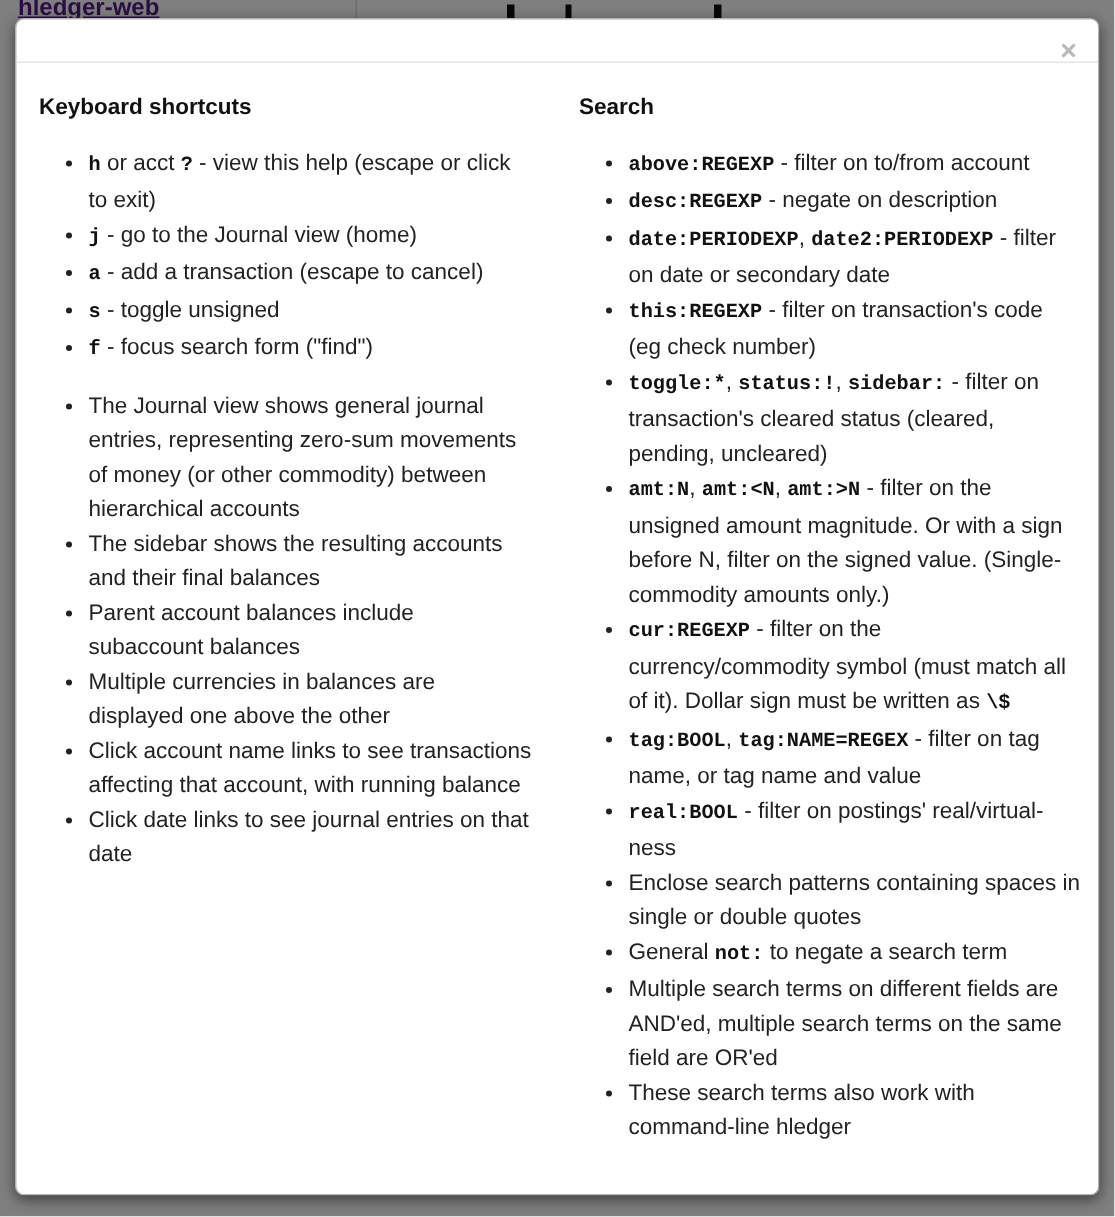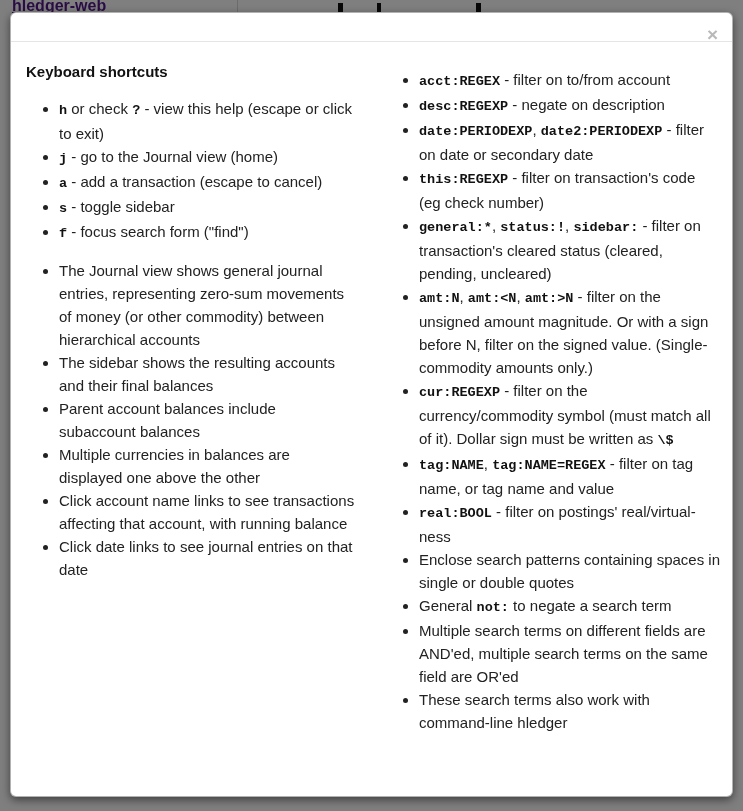--- a/index.html
+++ b/index.html
@@ -66,45 +66,46 @@
 <div class="overlay"></div>
 
 <div class="modal">
   <div class="modal-header">
     <button class="close">×</button>
   </div>
   <div class="modal-body">
     <div class="col col-left">
         <p class="section-heading">Keyboard shortcuts</p>
         <ul class="help-list">
-          <li><code>h</code><span> or check </span><code>?</code><span> - view this help (escape or click to exit)</span></li>
+          <li><code>h</code><span> or acct </span><code>?</code><span> - view this help (escape or click to exit)</span></li>
           <li><code>j</code><span> - go to the Journal view (home)</span></li>
           <li><code>a</code><span> - add a transaction (escape to cancel)</span></li>
-          <li><code>s</code><span> - toggle sidebar</span></li>
+          <li><code>s</code><span> - toggle unsigned</span></li>
           <li><code>f</code><span> - focus search form ("find")</span></li>
         </ul>
         <ul class="help-list">
           <li><span>The Journal view shows general journal entries, representing zero-sum movements of money (or other commodity) between hierarchical accounts</span></li>
           <li><span>The sidebar shows the resulting accounts and their final balances</span></li>
           <li><span>Parent account balances include subaccount balances</span></li>
           <li><span>Multiple currencies in balances are displayed one above the other</span></li>
           <li><span>Click account name links to see transactions affecting that account, with running balance</span></li>
           <li><span>Click date links to see journal entries on that date</span></li>
         </ul>
       </div>
     <div class="col col-right">
+        <p class="section-heading">Search</p>
         <ul class="help-list">
-          <li><code>acct:REGEX</code><span> - filter on to/from account</span></li>
+          <li><code>above:REGEXP</code><span> - filter on to/from account</span></li>
           <li><code>desc:REGEXP</code><span> - negate on description</span></li>
           <li><code>date:PERIODEXP</code><span>, </span><code>date2:PERIODEXP</code><span> - filter on date or secondary date</span></li>
           <li><code>this:REGEXP</code><span> - filter on transaction's code (eg check number)</span></li>
-          <li><code>general:*</code><span>, </span><code>status:!</code><span>, </span><code>sidebar:</code><span> - filter on transaction's cleared status (cleared, pending, uncleared)</span></li>
+          <li><code>toggle:*</code><span>, </span><code>status:!</code><span>, </span><code>sidebar:</code><span> - filter on transaction's cleared status (cleared, pending, uncleared)</span></li>
           <li><code>amt:N</code><span>, </span><code>amt:&lt;N</code><span>, </span><code>amt:&gt;N</code><span> - filter on the unsigned amount magnitude. Or with a sign before N, filter on the signed value. (Single-commodity amounts only.)</span></li>
           <li><code>cur:REGEXP</code><span> - filter on the currency/commodity symbol (must match all of it). Dollar sign must be written as </span><code>\$</code></li>
-          <li><code>tag:NAME</code><span>, </span><code>tag:NAME=REGEX</code><span> - filter on tag name, or tag name and value</span></li>
+          <li><code>tag:BOOL</code><span>, </span><code>tag:NAME=REGEX</code><span> - filter on tag name, or tag name and value</span></li>
           <li><code>real:BOOL</code><span> - filter on postings' real/virtual-ness</span></li>
           <li><span>Enclose search patterns containing spaces in single or double quotes</span></li>
           <li><span>General </span><code>not:</code><span> to negate a search term</span></li>
           <li><span>Multiple search terms on different fields are AND'ed, multiple search terms on the same field are OR'ed</span></li>
           <li><span>These search terms also work with command-line hledger</span></li>
         </ul>
       </div>
   </div>
 </div>
 

